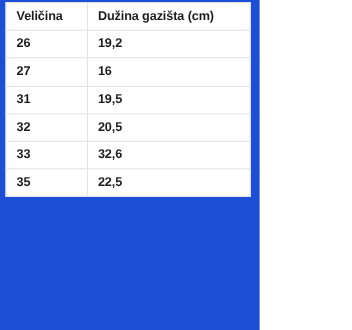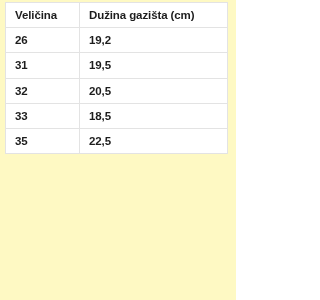--- a/index.html
+++ b/index.html
@@ -11,21 +11,21 @@
     width: 236px;
     height: 300px;
     overflow: hidden;
     font-family: "Liberation Sans", sans-serif;
     -webkit-font-smoothing: antialiased;
   }
   .sheet {
     position: relative;
     width: 236px;
     height: 300px;
-    background: #fef9c3;
+    background: #1d4ed8;
     box-sizing: border-box;
     padding-left: 24px;
   }
   .size-table {
     position: absolute;
     left: 5px;
     top: 2px;
     width: 222px;
     border-collapse: collapse;
     table-layout: fixed;
@@ -87,30 +87,34 @@
         <th class="c0">Veličina</th>
         <th class="c1">Dužina gazišta (cm)</th>
       </tr>
     </thead>
     <tbody>
       <tr>
         <td class="c0">26</td>
         <td class="c1">19,2</td>
       </tr>
       <tr>
+        <td class="c0">27</td>
+        <td class="c1">16</td>
+      </tr>
+      <tr>
         <td class="c0">31</td>
         <td class="c1">19,5</td>
       </tr>
       <tr>
         <td class="c0">32</td>
         <td class="c1">20,5</td>
       </tr>
       <tr>
         <td class="c0">33</td>
-        <td class="c1">18,5</td>
+        <td class="c1">32,6</td>
       </tr>
       <tr>
         <td class="c0">35</td>
         <td class="c1">22,5</td>
       </tr>
     </tbody>
   </table>
 </div>
 
 </body></html>

